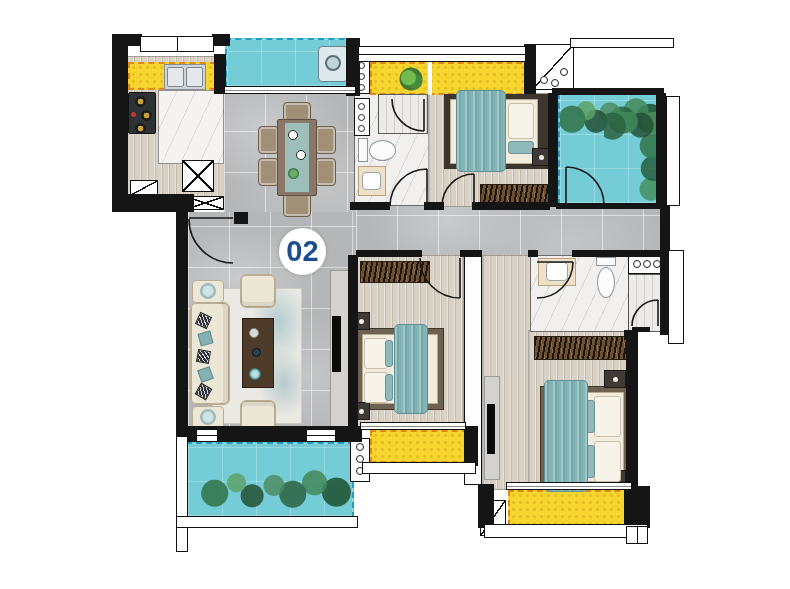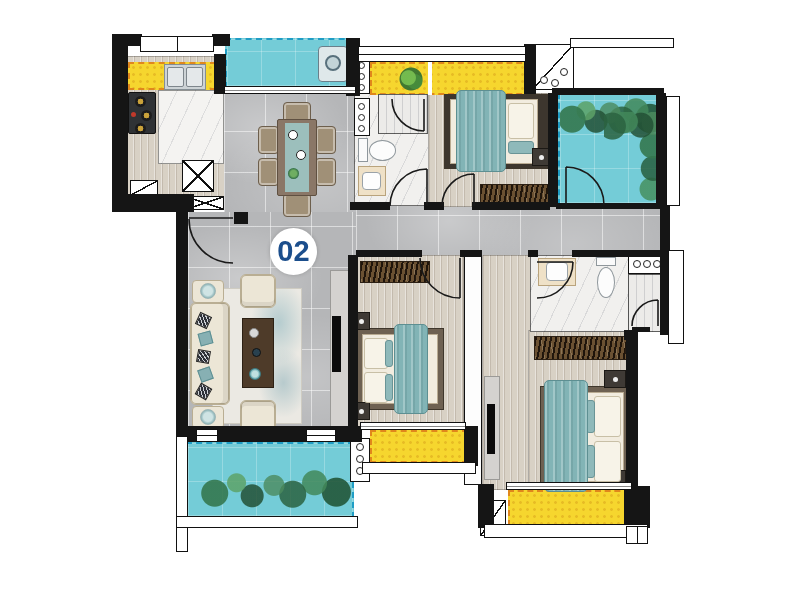--- a/index.html
+++ b/index.html
@@ -318,17 +318,17 @@
       <path d="M474,174 A32,32 0 0 0 442,206 M474,174 V206"></path>
       <path d="M390,206 A37,37 0 0 1 427,169 M427,169 V206"></path>
       <path d="M424,131 A32,32 0 0 1 392,99 M424,99 V131"></path>
       <path d="M420,258 A40,40 0 0 0 460,298 M460,258 V298"></path>
       <path d="M573,262 A36,36 0 0 1 537,298 M537,262 H573"></path>
       <path d="M632,326 A26,26 0 0 1 658,300 M658,300 V326"></path>
       <path d="M566,167 A38,38 0 0 1 604,205 M566,167 V205"></path>
     </g>
   </svg>
 
-  <div class="abs label-badge z5" style="left:270px;top:228px;width:47px;height:47px">
+  <div class="abs label-badge z5" style="left:279px;top:228px;width:47px;height:47px">
     <span>02</span>
   </div>
 
 </div>
 
 </body></html>

